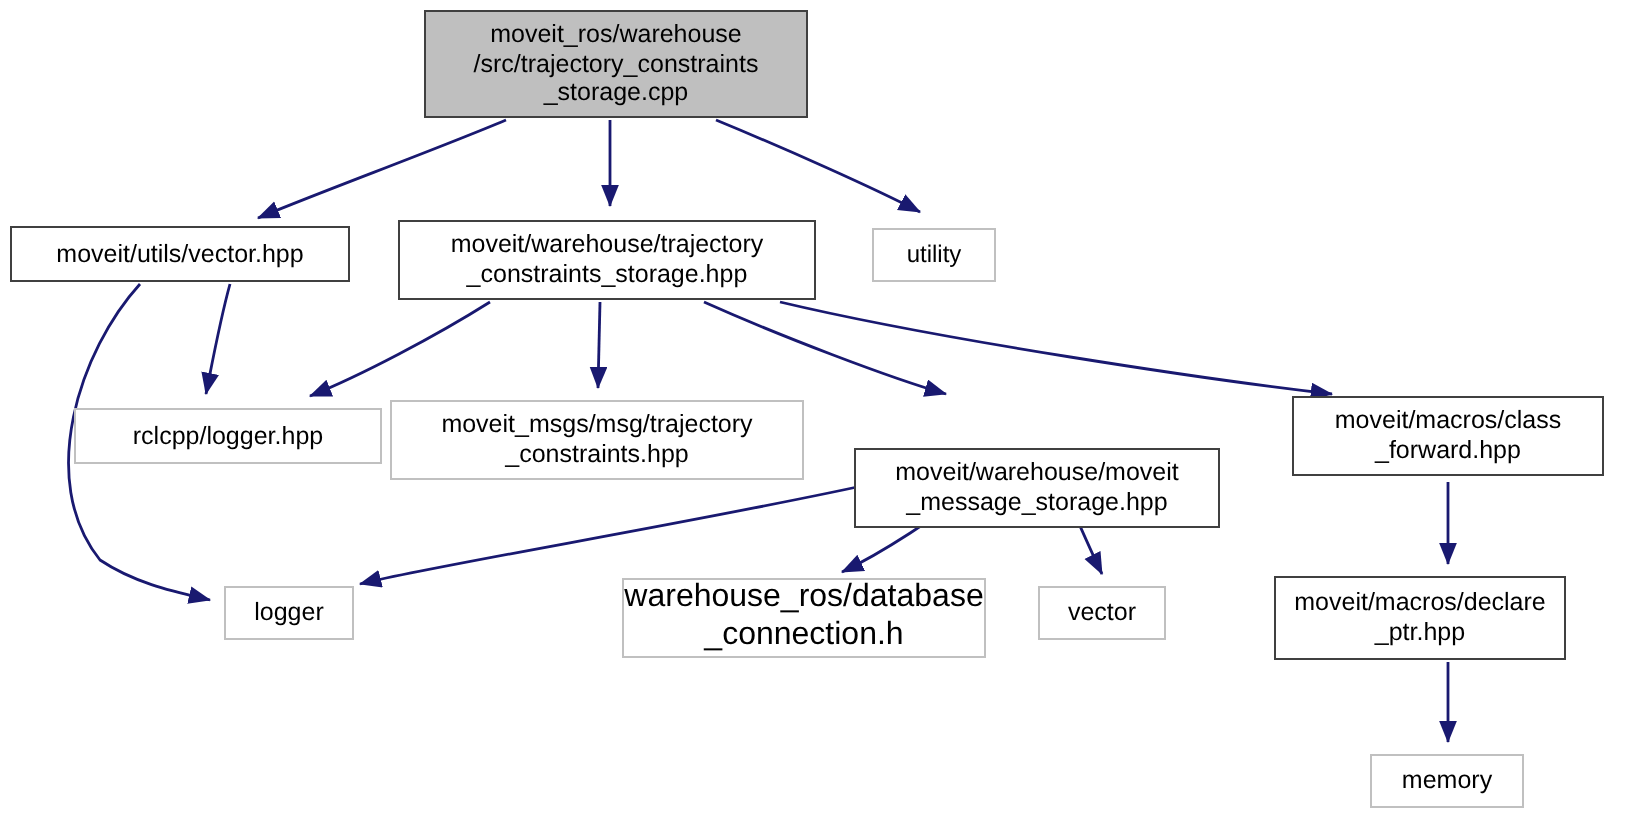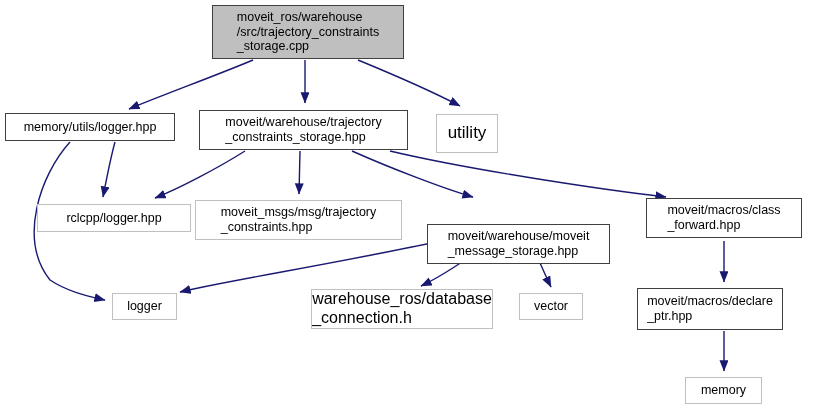--- a/index.html
+++ b/index.html
@@ -1,19 +1,19 @@
 <!DOCTYPE html>
 <html><head>
 <meta charset="utf-8">
 <style>
   html,body{margin:0;padding:0;background:#ffffff;}
   body{font-family:"Liberation Sans","DejaVu Sans",sans-serif;}
   #graph{position:relative;width:815px;height:409px;overflow:hidden;background:#ffffff;}
   svg.edges{position:absolute;left:0;top:0;width:815px;height:409px;pointer-events:none;}
-  .node{position:absolute;box-sizing:border-box;display:flex;align-items:center;justify-content:center;text-align:left;background:#ffffff;border:1px solid #c0c0c0;color:#000000;line-height:1.18;white-space:pre-line;}
+  .node{position:absolute;box-sizing:border-box;display:flex;align-items:center;justify-content:center;text-align:center;background:#ffffff;border:1px solid #c0c0c0;color:#000000;line-height:1.18;white-space:pre-line;}
   .node.project{border:1px solid #404040;}
   .node.root{background:#bfbfbf;border:1px solid #404040;}
   .node span{display:block;padding:0 4px;}
 </style>
 </head>
 <body>
 
 <div id="graph">
   <svg class="edges" viewBox="0 0 815 409">
     <defs>
@@ -35,24 +35,24 @@
         <path d="M 490 241 C 470 258, 440 277, 421 286" fill="none" stroke="#191970" stroke-width="1.4" marker-end="url(#arrowhead)"></path>
         <path d="M 530 241 C 538 258, 546 277, 551 287" fill="none" stroke="#191970" stroke-width="1.4" marker-end="url(#arrowhead)"></path>
         <path d="M 724 241 L 724 282" fill="none" stroke="#191970" stroke-width="1.4" marker-end="url(#arrowhead)"></path>
         <path d="M 724 331 L 724 371" fill="none" stroke="#191970" stroke-width="1.4" marker-end="url(#arrowhead)"></path>
       </g>
   </svg>
   <div id="node-layer">
       <div class="node root" style="left: 212px; top: 5px; width: 192px; height: 54px; font-size: 12.5px;"><span>moveit_ros/warehouse
 /src/trajectory_constraints
 _storage.cpp</span></div>
-      <div class="node project" style="left: 5px; top: 113px; width: 170px; height: 28px; font-size: 12.5px;"><span>memory/utils/logger.hpp</span></div>
+      <div class="node project" style="left: 5px; top: 113px; width: 170px; height: 28px; font-size: 12.5px;"><span>moveit/utils/vector.hpp</span></div>
       <div class="node project" style="left: 199px; top: 110px; width: 209px; height: 40px; font-size: 12.5px;"><span>moveit/warehouse/trajectory
 _constraints_storage.hpp</span></div>
-      <div class="node system" style="left: 436px; top: 114px; width: 62px; height: 39px; font-size: 17px;"><span>utility</span></div>
+      <div class="node system" style="left: 436px; top: 114px; width: 62px; height: 27px; font-size: 12px;"><span>utility</span></div>
       <div class="node system" style="left: 37px; top: 204px; width: 154px; height: 28px; font-size: 12.5px;"><span>rclcpp/logger.hpp</span></div>
       <div class="node system" style="left: 195px; top: 200px; width: 207px; height: 40px; font-size: 12.5px;"><span>moveit_msgs/msg/trajectory
 _constraints.hpp</span></div>
       <div class="node project" style="left: 427px; top: 200px; width: 183px; height: 40px; font-size: 12.5px; margin-top: 24px;"><span>moveit/warehouse/moveit
 _message_storage.hpp</span></div>
       <div class="node project" style="left: 646px; top: 198px; width: 156px; height: 40px; font-size: 12.5px;"><span>moveit/macros/class
 _forward.hpp</span></div>
       <div class="node system" style="left: 112px; top: 293px; width: 65px; height: 27px; font-size: 12.5px;"><span>logger</span></div>
       <div class="node system" style="left: 311px; top: 289px; width: 182px; height: 40px; font-size: 16px;"><span>warehouse_ros/database
 _connection.h</span></div>

